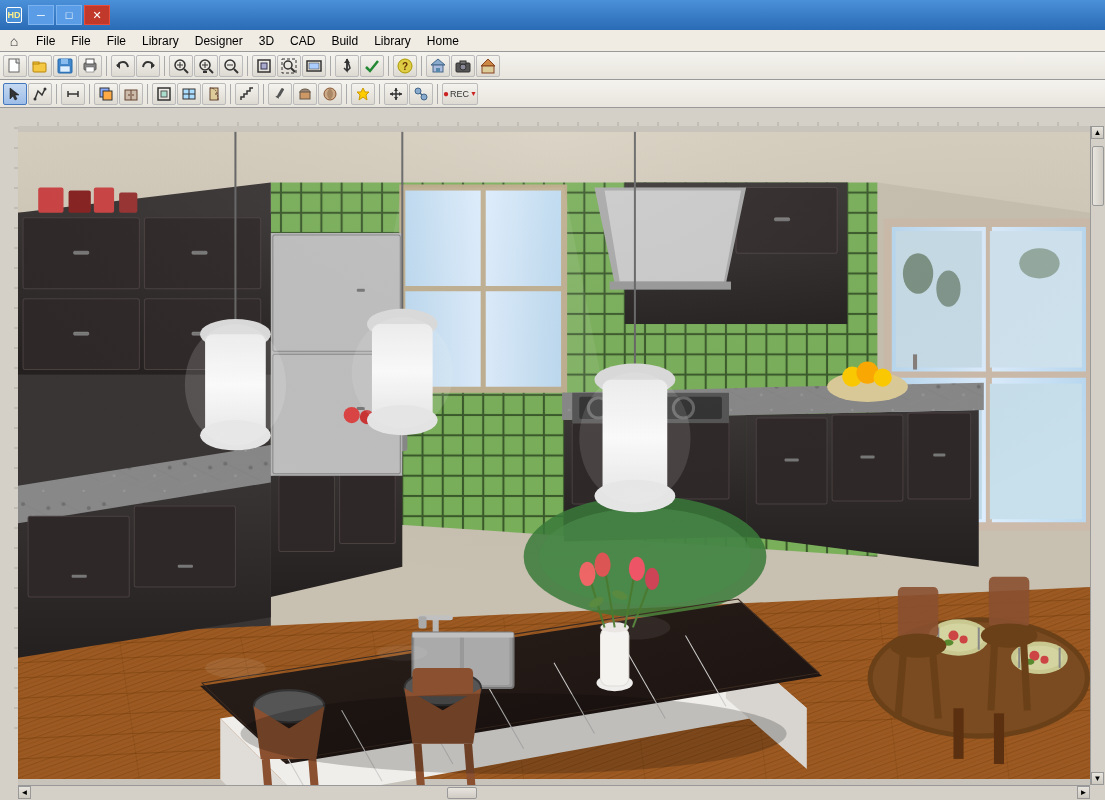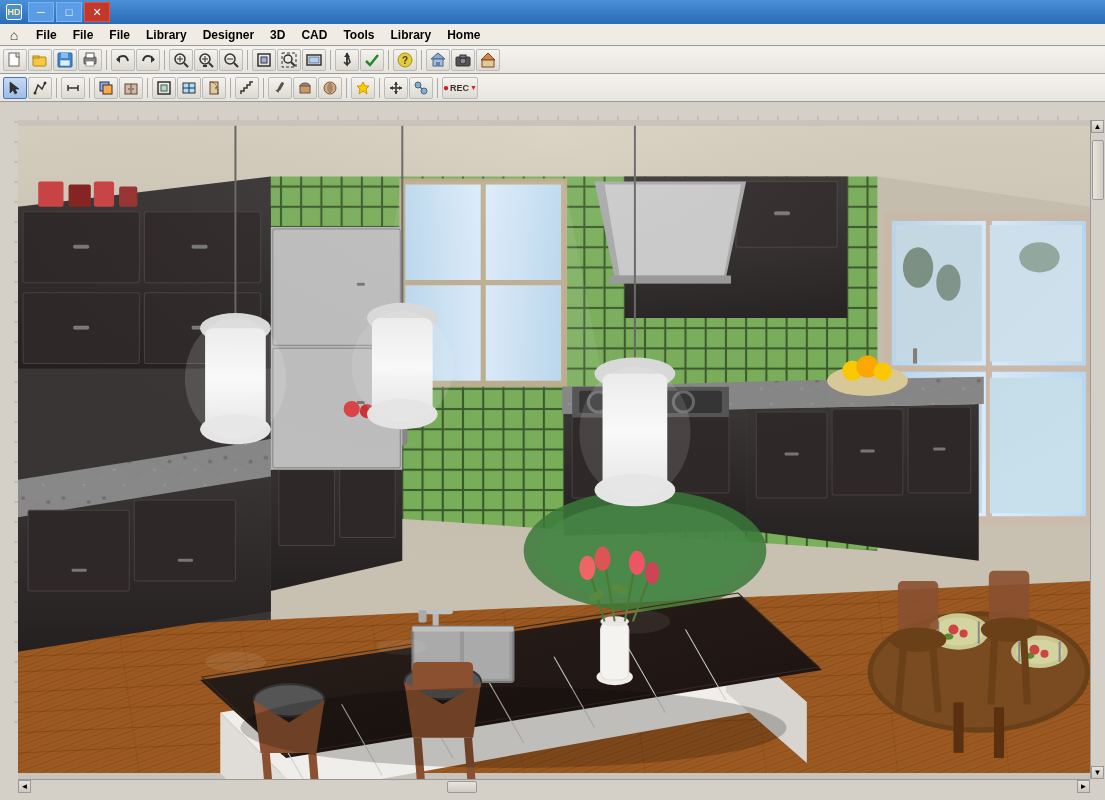--- a/index.html
+++ b/index.html
@@ -1,20 +1,20 @@
 <!DOCTYPE html>
 <html><head>
   <meta charset="utf-8">
   <style>
     * { margin: 0; padding: 0; box-sizing: border-box; }
     body { width: 1105px; height: 800px; overflow: hidden; font-family: 'Segoe UI', Tahoma, sans-serif; font-size: 12px; background: #d4d0c8; }
 
     
     .title-bar {
-      height: 24px;
+      height: 30px;
       background: linear-gradient(to bottom, #4a90d9, #2a6bb5);
       display: flex;
       align-items: center;
       padding: 10px 6px;
       color: white;
       font-size: 12px;
       font-weight: normal;
       user-select: none;
     }
     .title-bar-icon {
@@ -49,21 +49,21 @@
       align-items: center;
       padding: 0 4px;
       border-bottom: 1px solid #999;
     }
     .menu-item {
       padding: 2px 8px;
       cursor: pointer;
       font-size: 12px;
       color: #000;
       height: 100%;
-      display: flex; align-items: center; font-weight: bold;
+      display: flex; align-items: center;
     }
 
     
     .toolbar {
       height: 28px;
       background: linear-gradient(to bottom, #f5f3ee, #e8e5de);
       border-bottom: 1px solid #999;
       display: flex;
       align-items: center;
       padding: 1px 3px;
@@ -213,21 +213,21 @@
   <div class="tb-btn" style="width:20px;margin-right:4px;border:none;background:none;">
     <span style="font-size:14px;">⌂</span>
   </div>
   <div class="menu-item">File</div>
   <div class="menu-item">File</div>
   <div class="menu-item">File</div>
   <div class="menu-item">Library</div>
   <div class="menu-item">Designer</div>
   <div class="menu-item">3D</div>
   <div class="menu-item">CAD</div>
-  <div class="menu-item">Tools</div>
+  <div class="menu-item">Build</div>
   <div class="menu-item">Library</div>
   <div class="menu-item">Home</div>
 </div>
 
 <div class="toolbar">
 
   <div class="tb-btn" title="New">
     <svg width="16" height="16" viewBox="0 0 16 16">
         <rect x="2" y="1" width="10" height="13" fill="white" stroke="#666" stroke-width="1"></rect>
         <polyline points="9,1 9,5 13,5" fill="#ccc" stroke="#666" stroke-width="1"></polyline>
@@ -489,21 +489,21 @@
     <svg width="14" height="14" viewBox="0 0 14 14">
         <circle cx="4" cy="4" r="3" fill="#88aacc" stroke="#446688" stroke-width="1"></circle>
         <circle cx="10" cy="10" r="3" fill="#88aacc" stroke="#446688" stroke-width="1"></circle>
         <line x1="6" y1="6" x2="8" y2="8" stroke="#446688" stroke-width="1.5"></line>
       </svg>
   </div>
   <div class="tb-sep"></div>
 
   <div class="tb-btn" style="width:36px;font-size:9px;font-weight:bold;color:#cc2222;letter-spacing:0;" title="Record">
     <span style="color:#cc2222;font-weight:bold;font-size:10px;">●</span>
-    <span style="font-size:9px;font-weight:bold;color:#333;margin-left:1px;">REC</span>
+    <span style="font-size:9px;font-weight:normal;color:#333;margin-left:1px;">REC</span>
     <span style="font-size:7px;margin-left:1px;">▼</span>
   </div>
 </div>
 
 <div class="main-area">
 
   <div class="left-ruler">
     <svg width="18" height="100%" style="display:block;">
       <rect x="0" y="0" width="18" height="100%" fill="#d4d0c8"></rect>
 

